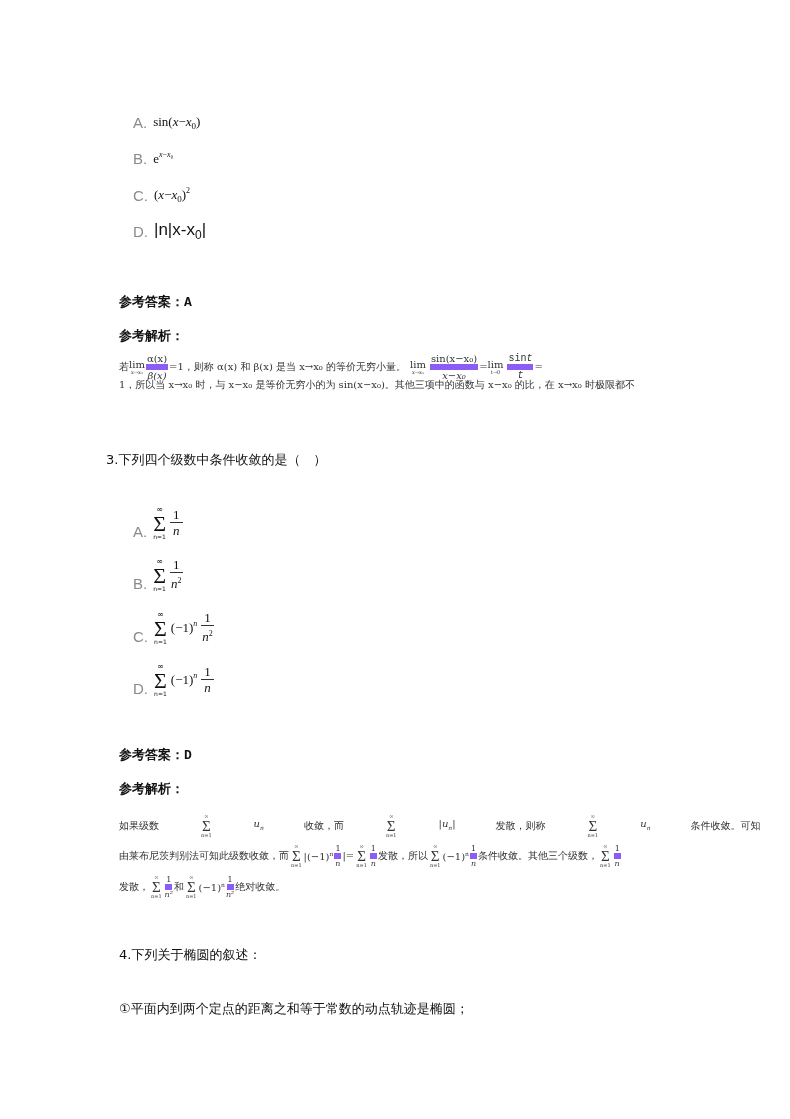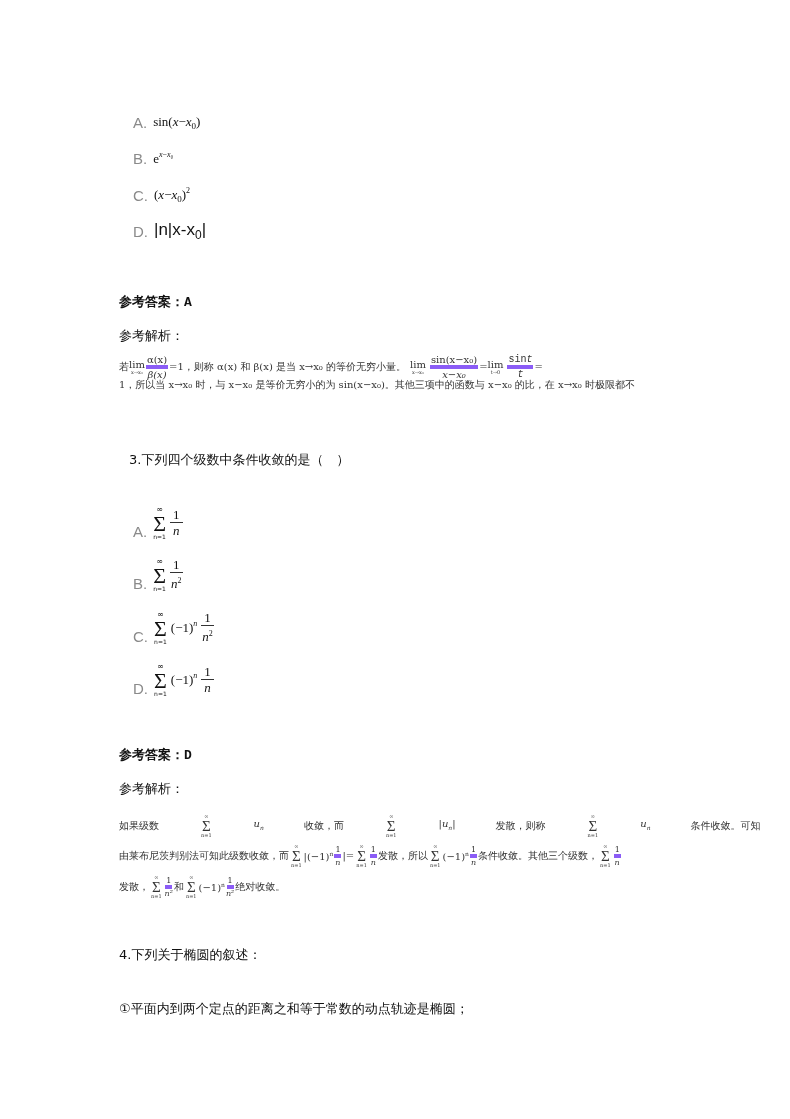--- a/index.html
+++ b/index.html
@@ -8,38 +8,38 @@
   .abs { position:absolute; }
   .opt { position:absolute; left:133px; display:flex; align-items:center; }
   .opt-letter { font-family:"Liberation Sans", sans-serif; color:#8a8a8a; font-size:15px; margin-right:6px; }
   .math { font-family:"Liberation Serif", serif; font-size:13px; color:#111; }
   .math i { font-style:italic; }
   .sub { font-size:9px; vertical-align:-3px; }
   .sup { font-size:8px; vertical-align:6px; }
   .optD-text { font-family:"Liberation Sans", sans-serif; font-size:17px; color:#111; }
   .h-answer { font-size:13px; font-weight:bold; color:#111; }
   .h-answer .val { font-family:"Liberation Mono", monospace; font-weight:bold; }
-  .h-analysis { font-size:13px; color:#111; }
+  .h-analysis { font-size:13px; color:#111;font-weight:bold; }
   .q-title { font-size:13px; color:#111; }
   .expl { font-family:"DejaVu Serif", serif; font-size:10px; color:#333; line-height:14px; }
   .sigma-wrap { display:inline-flex; flex-direction:column; align-items:center; vertical-align:middle; line-height:1; }
   .sigma-top { font-size:8px; }
   .sigma { font-family:"Liberation Serif", serif; font-size:22px; line-height:20px; }
   .sigma-bot { font-size:6px; }
   .frac { display:inline-flex; flex-direction:column; align-items:center; vertical-align:middle; margin-left:4px; font-family:"Liberation Serif", serif; }
   .frac .num { font-size:13px; border-bottom:1px solid #333; padding:0 3px; line-height:14px; }
   .frac .den { font-size:13px; font-style:italic; line-height:15px; }
   .frac .den sup { font-size:8px; font-style:normal; }
   .paren { font-family:"Liberation Serif", serif; font-size:13px; margin-left:4px; }
   .small-sig { display:inline-flex; flex-direction:column; align-items:center; vertical-align:middle; line-height:1; margin:0 2px; }
   .small-sig .s { font-family:"Liberation Serif", serif; font-size:15px; line-height:14px; }
   .small-sig .t { font-size:5px; }
   .small-sig .b { font-size:5px; }
   .sfrac { display:inline-flex; flex-direction:column; align-items:center; vertical-align:middle; font-size:8px; line-height:9px; margin:0 1px; }
-  .sfrac .n { border-bottom:4px solid #8b5cf6; padding:0 1px; }
+  .sfrac .n { border-bottom:6px solid #8b5cf6; padding:0 1px; }
   .sfrac .d { font-style:italic; }
   .lim { display:inline-flex; flex-direction:column; align-items:center; vertical-align:middle; line-height:1; }
   .lim .l { font-size:10px; }
   .lim .u { font-size:5px; }
 </style>
 </head>
 <body>
 
 <div class="opt" style="top:114px;">
   <span class="opt-letter">A.</span>
@@ -90,21 +90,21 @@
       </span>
     <span class="sfrac" style="font-size:10px; line-height:11px; margin-left:4px;font-family:Liberation Mono, monospace;">
         <span class="n">sin<i>t</i></span>
         <span class="d">t</span>
       </span>
     <span>=</span>
   </div>
   <div style="white-space:nowrap;">1，所以当 x→x₀ 时，与 x−x₀ 是等价无穷小的为 sin(x−x₀)。其他三项中的函数与 x−x₀ 的比，在 x→x₀ 时极限都不</div>
 </div>
 
-<div class="abs q-title" style="left:129px; top:451px;">3.下列四个级数中条件收敛的是（　）</div>
+<div class="abs q-title" style="left:106px; top:451px;">3.下列四个级数中条件收敛的是（　）</div>
 
 <div class="opt" style="top:505px;">
   <span class="opt-letter" style="margin-top:18px;">A.</span>
   <span class="sigma-wrap">
       <span class="sigma-top">∞</span>
       <span class="sigma">Σ</span>
       <span class="sigma-bot">n=1</span>
     </span>
   <span class="frac">
       <span class="num">1</span>

